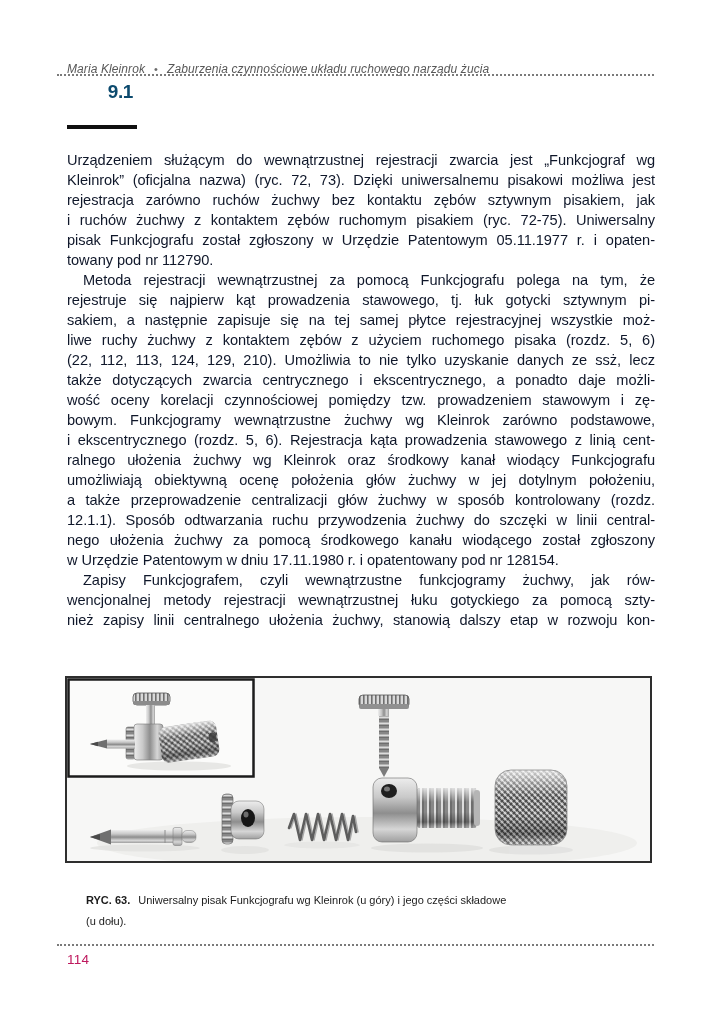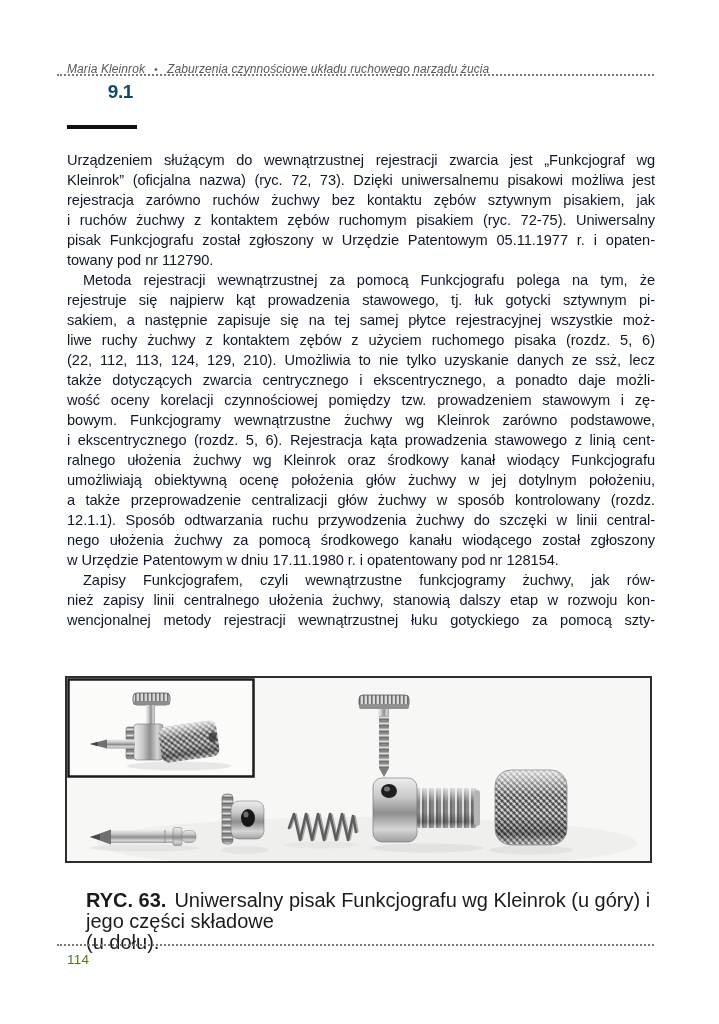--- a/index.html
+++ b/index.html
@@ -38,25 +38,25 @@
   .bl.pl-indent{text-indent:16px;}
   
   .figure{
     position:absolute;left:65px;top:676px;width:587px;height:187px;
     border:2px solid #2e2e2e;box-sizing:border-box;background:#f7f7f6;
   }
   .figure svg{display:block;width:100%;height:100%;}
   
   .caption{
     position:absolute;left:86px;top:890px;width:566px;
-    font-size:20px;line-height:21px;color:#1b1b1b;
+    font-size:11px;line-height:21px;color:#1b1b1b;
   }
   .caption .cap-label{font-weight:bold;margin-right:8px;}
   
-  .folio{position:absolute;left:67px;top:952px;font-size:13.5px;color:#4d7c0f;letter-spacing:0.3px;}
+  .folio{position:absolute;left:67px;top:952px;font-size:13.5px;color:#be185d;letter-spacing:0.3px;}
 </style>
 </head>
 <body>
 
 <div class="page">
 
   <div class="runhead">
     <span>Maria Kleinrok</span><span class="sep">•</span><span>Zaburzenia czynnościowe układu ruchowego narządu żucia</span>
   </div>
 
@@ -83,22 +83,22 @@
       <div class="bl">wość oceny korelacji czynnościowej pomiędzy tzw. prowadzeniem stawowym i zę-</div>
       <div class="bl">bowym. Funkcjogramy wewnątrzustne żuchwy wg Kleinrok zarówno podstawowe,</div>
       <div class="bl">i ekscentrycznego (rozdz. 5, 6). Rejestracja kąta prowadzenia stawowego z linią cent-</div>
       <div class="bl">ralnego ułożenia żuchwy wg Kleinrok oraz środkowy kanał wiodący Funkcjografu</div>
       <div class="bl">umożliwiają obiektywną ocenę położenia głów żuchwy w jej dotylnym położeniu,</div>
       <div class="bl">a także przeprowadzenie centralizacji głów żuchwy w sposób kontrolowany (rozdz.</div>
       <div class="bl">12.1.1). Sposób odtwarzania ruchu przywodzenia żuchwy do szczęki w linii central-</div>
       <div class="bl">nego ułożenia żuchwy za pomocą środkowego kanału wiodącego został zgłoszony</div>
       <div class="bl pl-last">w Urzędzie Patentowym w dniu 17.11.1980 r. i opatentowany pod nr 128154.</div>
       <div class="bl pl-indent">Zapisy Funkcjografem, czyli wewnątrzustne funkcjogramy żuchwy, jak rów-</div>
+      <div class="bl">wencjonalnej metody rejestracji wewnątrzustnej łuku gotyckiego za pomocą szty-</div>
       <div class="bl">nież zapisy linii centralnego ułożenia żuchwy, stanowią dalszy etap w rozwoju kon-</div>
-      <div class="bl">wencjonalnej metody rejestracji wewnątrzustnej łuku gotyckiego za pomocą szty-</div>
     </div>
 
   <div class="figure">
     <svg viewBox="0 0 583 183" role="img">
       <defs>
         <linearGradient id="mV" x1="0" y1="0" x2="0" y2="1">
           <stop offset="0" stop-color="#ededed"></stop>
             <stop offset="0.3" stop-color="#c9c9c9"></stop>
           <stop offset="0.55" stop-color="#8e8e8e"></stop>
             <stop offset="0.8" stop-color="#d6d6d6"></stop>

